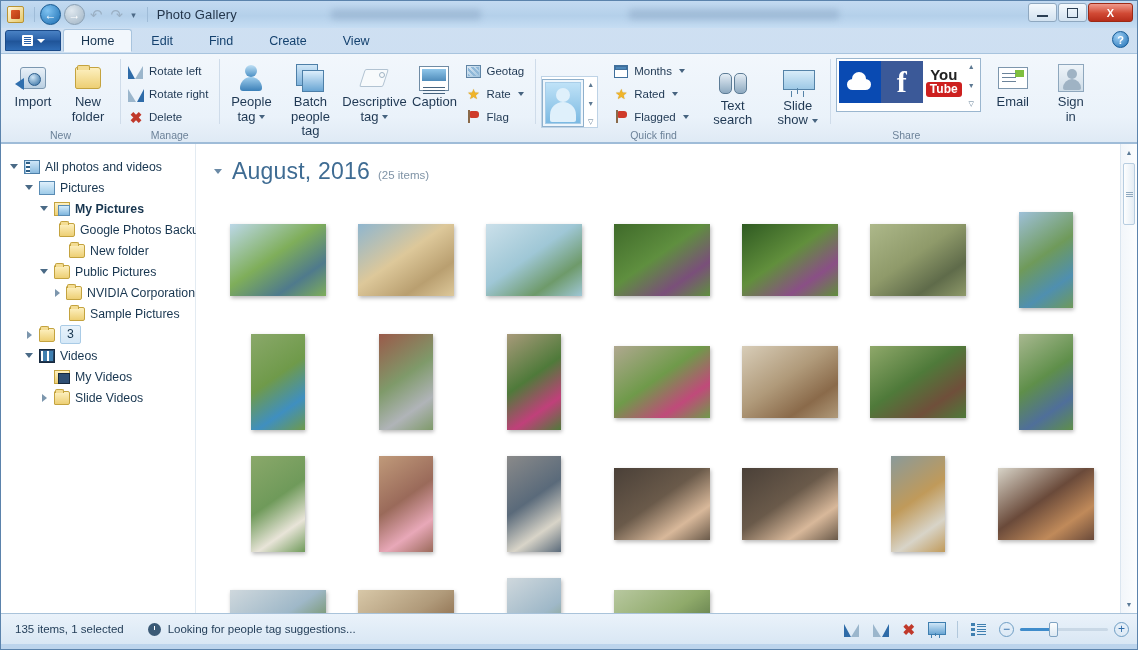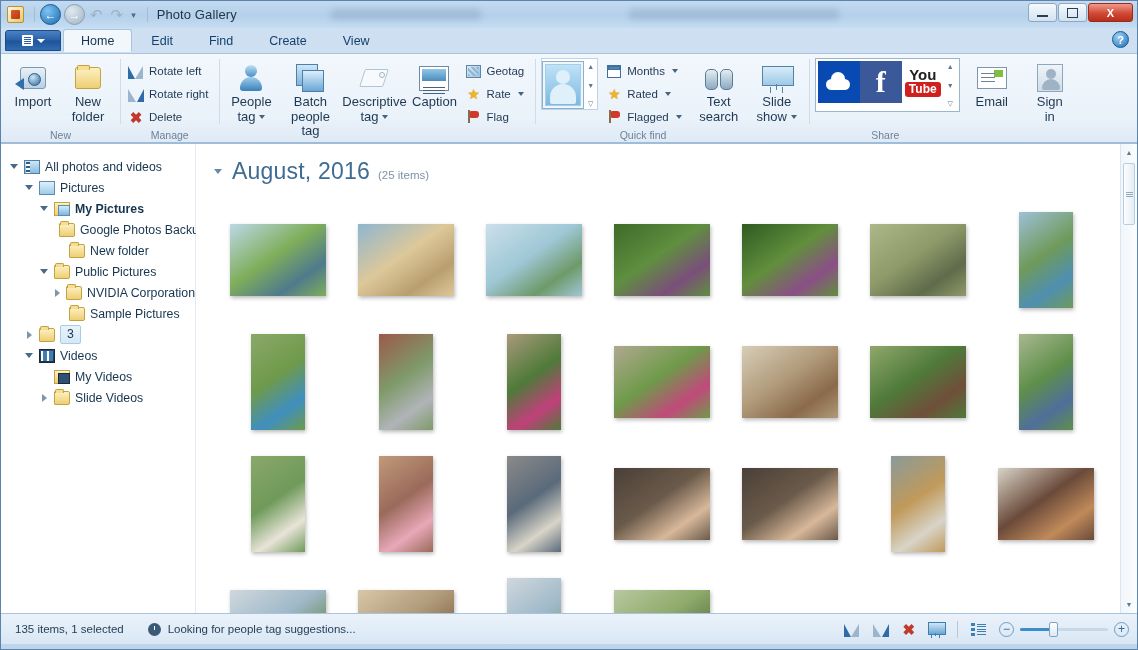--- a/index.html
+++ b/index.html
@@ -420,21 +420,21 @@
             <span class="sglyph">
                 <span class="ico-flag"></span>
               </span>
             <span>Flag</span>
           </div>
         </div>
       </div>
     </div>
 
     <div class="group">
-      <div class="group-body" style="gap:6px;">
+      <div class="group-body" style="gap:13px;align-items:flex-end;">
         <div style="display:flex;align-items:flex-start;padding-top:2px;border:1px solid #bed3e6;background:#fff;">
           <div class="qf-thumb">
               <div class="qf-inner"></div>
             </div>
           <div class="spin">
             <span>▲</span>
             <span>▼</span>
             <span>▽</span>
           </div>
         </div>

